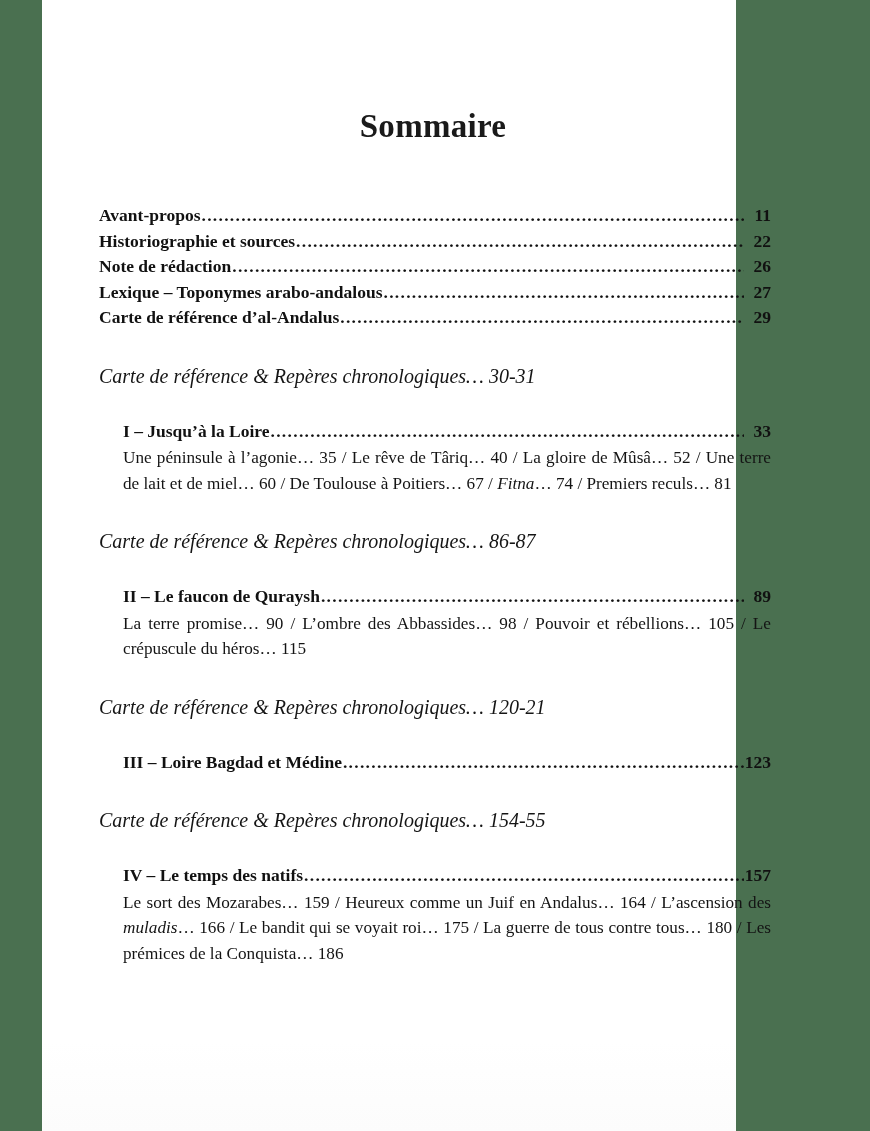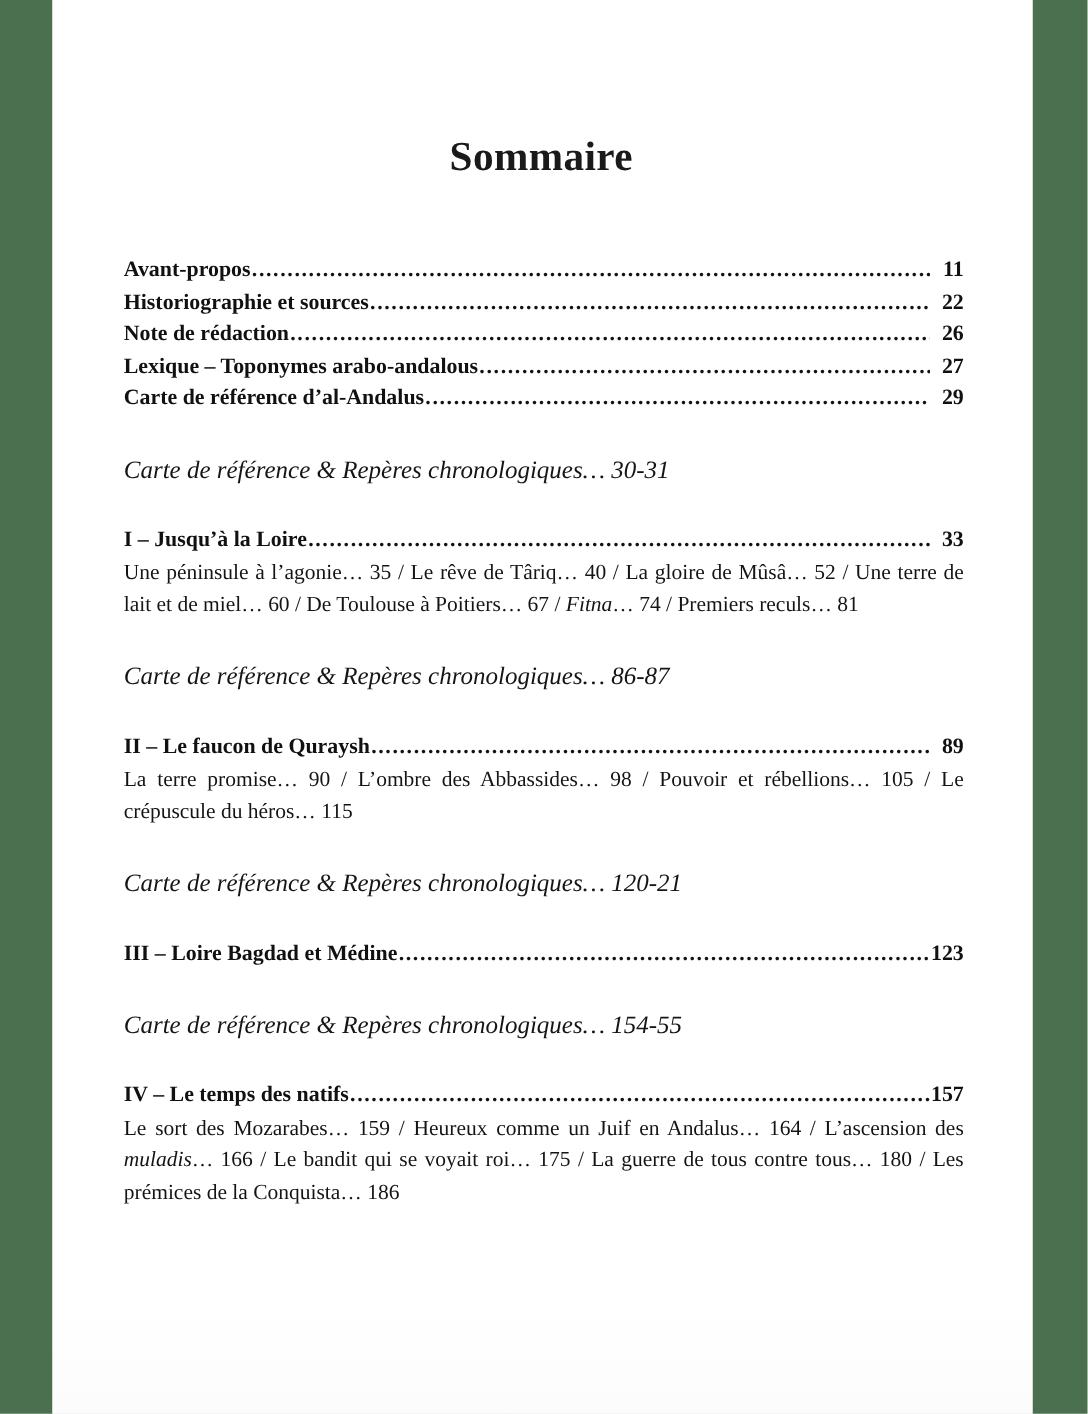--- a/index.html
+++ b/index.html
@@ -11,21 +11,21 @@
 
   body {
     background:#4a7050;
     font-family:"Liberation Serif", "DejaVu Serif", serif;
   }
 
   
   #page-sheet {
     position:absolute;
     left:42px; top:0;
-    width:784px; height:1131px;
+    width:694px; height:1131px;
     background:#ffffff;
     background-image:linear-gradient(to bottom, #ffffff 0%, #ffffff 92%, #fcfcfc 100%);
   }
 
   #content {
     position:absolute;
     left:57px;           
     top:0;
     width:672px;         
   }
@@ -84,21 +84,21 @@
     line-height:25.5px;
     color:#141414;
     text-align:justify;
     text-justify:inter-word;
     margin-top:1px;
   }
   .chapter .subs i { font-style:italic; }
 
   
   .gap-note  { margin-top:34px; }
-  .gap-chap  { margin-top:32px; }
+  .gap-chap  { margin-top:32px;margin-left:24px; }
 </style>
 </head>
 <body>
 
 <div id="page-sheet">
   <div id="content">
 
     <h1 id="doc-title">Sommaire</h1>
 
     <div id="front-matter">

